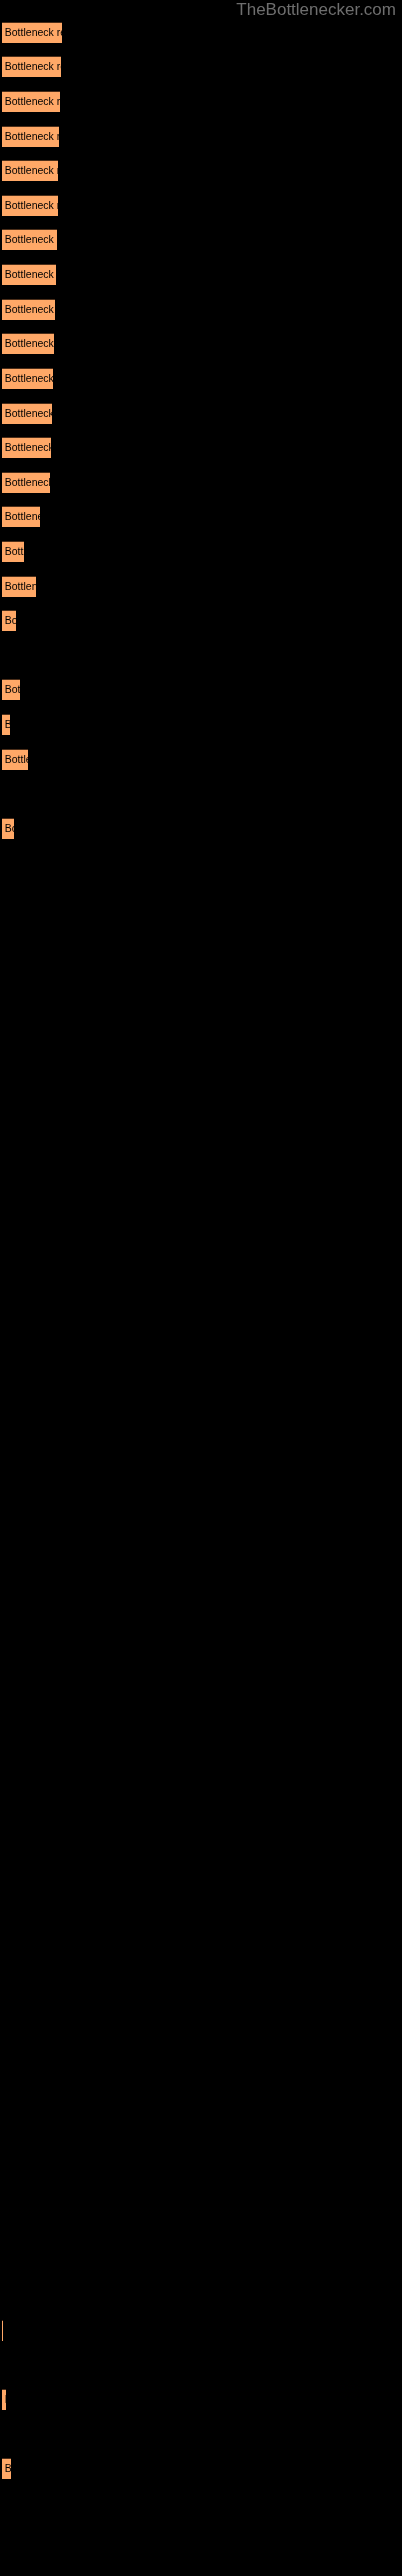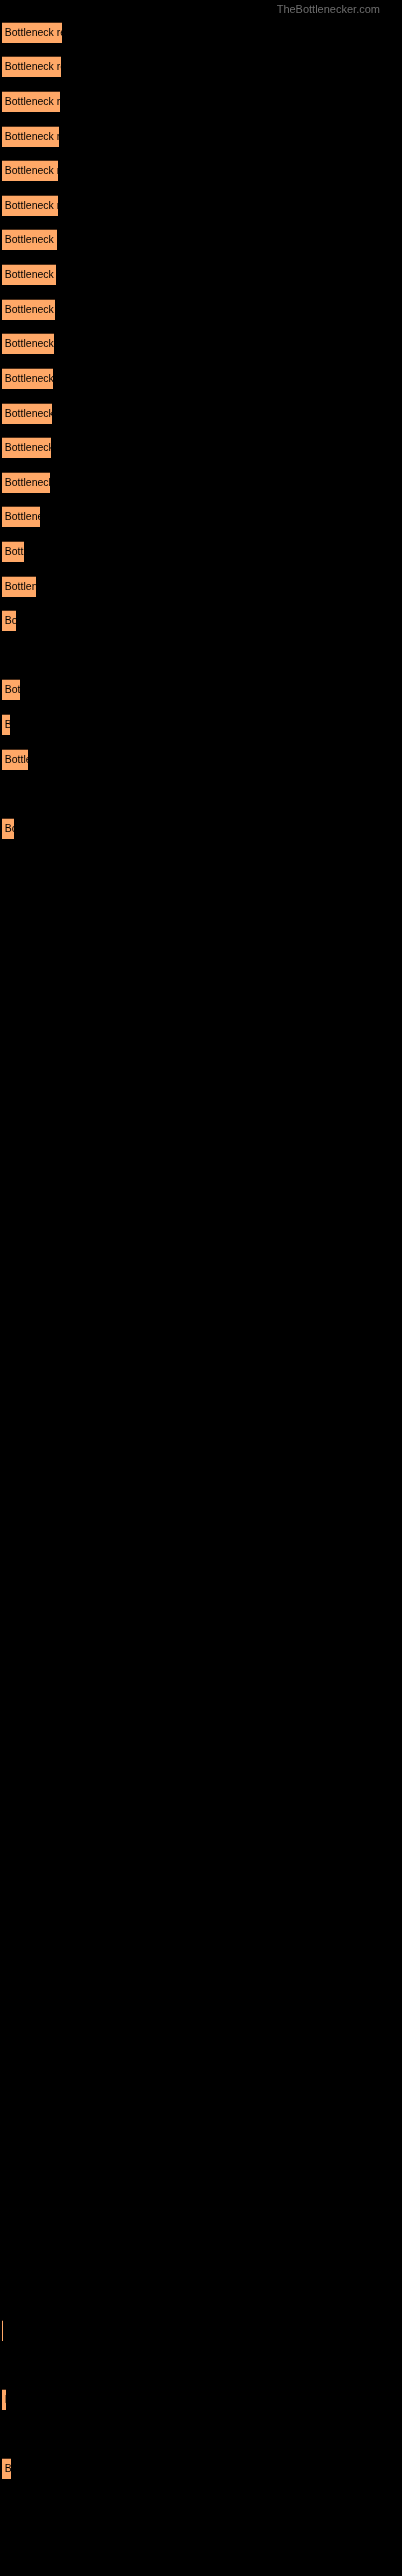--- a/index.html
+++ b/index.html
@@ -13,24 +13,24 @@
     position: relative;
     overflow: hidden;
     font-family: "Liberation Sans", sans-serif;
   }
   #watermark {
     position: absolute;
     top: 0px;
     left: 0px;
     width: 403px;
     text-align: right;
-    padding-right: 23px;
+    padding-right: 7px;
     box-sizing: border-box;
     color: #6e6e6e;
-    font-size: 11px;
+    font-size: 17px;
     font-family: "Liberation Sans", sans-serif;
     letter-spacing: 0px;
     line-height: 19.3px;
     white-space: nowrap;
   }
   #chart {
     position: absolute;
     top: 0;
     left: 0;
     width: 403px;

